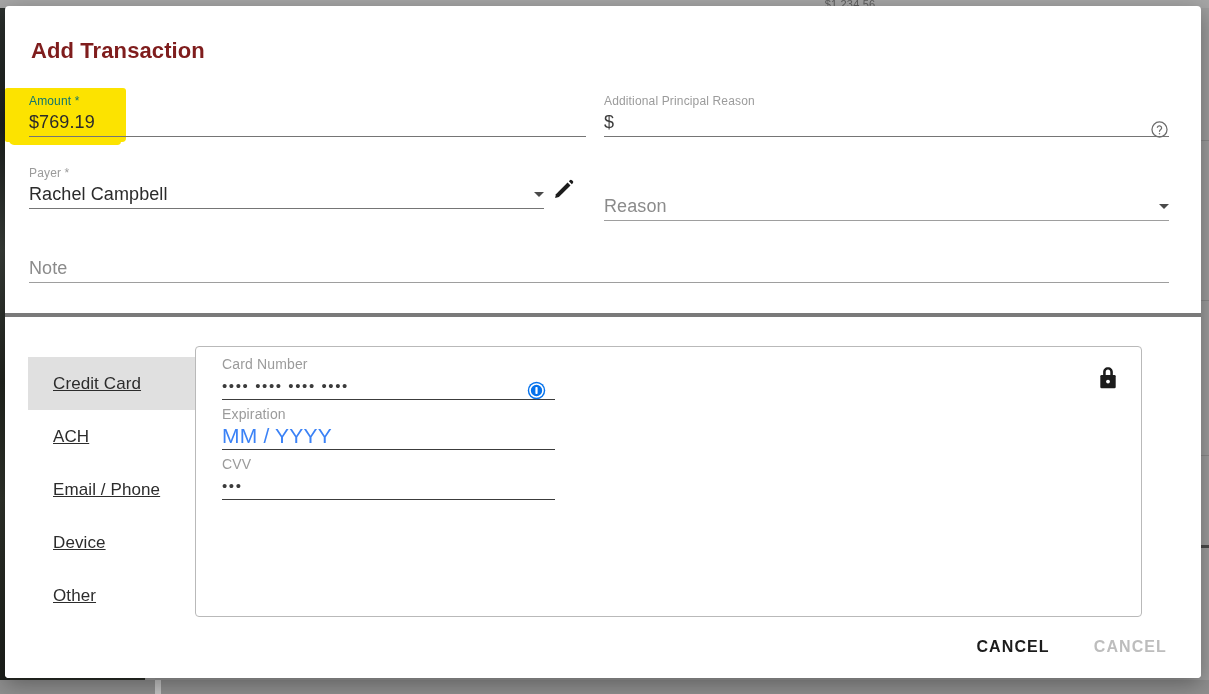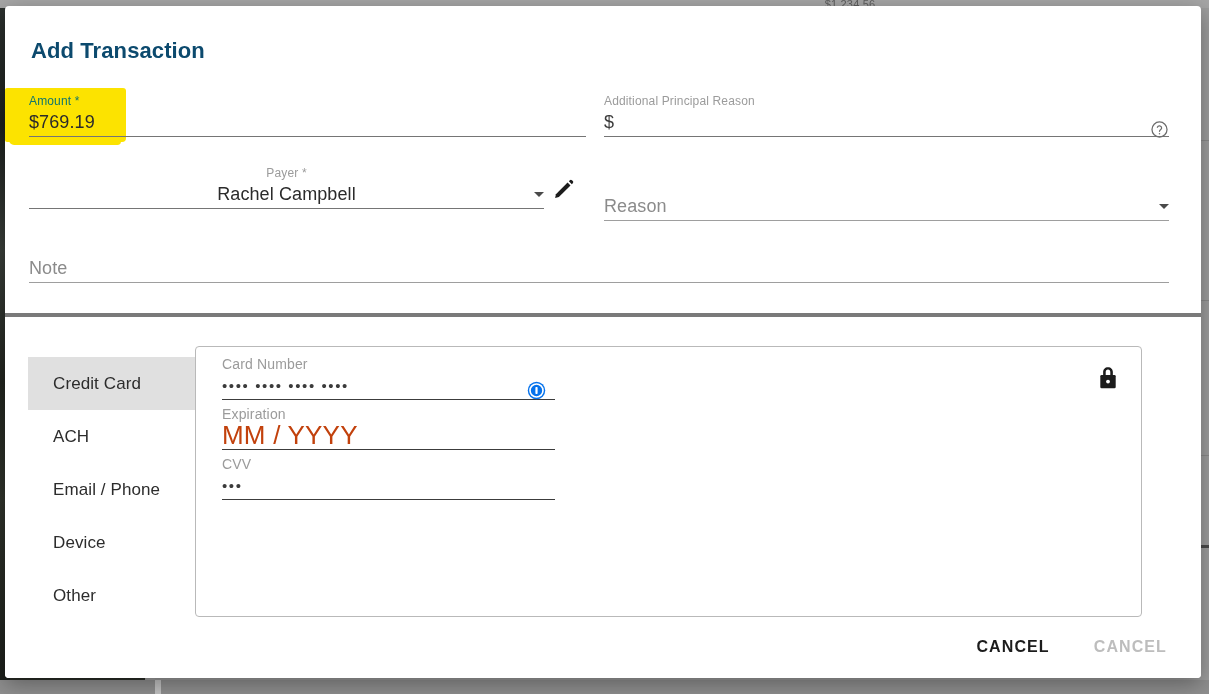--- a/index.html
+++ b/index.html
@@ -83,21 +83,21 @@
   
   #form-region {
     position: relative;
     height: 309px;
   }
   #dialog-title {
     position: absolute;
     left: 26px; top: 32px;
     font-size: 22px;
     font-weight: bold;
-    color: #0c4a6e;
+    color: #7f1d1d;
     letter-spacing: .1px;
   }
 
   .field {
     position: absolute;
   }
   .field-label {
     font-size: 12px;
     color: #9b9b9b;
     letter-spacing: .15px;
@@ -140,21 +140,21 @@
   
   #field-addl { left: 599px; top: 88px; width: 565px; }
   #addl-help {
     position: absolute;
     right: 0px; top: 26px;
     width: 19px; height: 19px;
     color: #6d6d6d;
   }
 
   
-  #field-payer { left: 24px; top: 160px; width: 515px; text-align: center; }
+  #field-payer { left: 24px; top: 160px; width: 515px; }
   .dropdown-caret {
     position: absolute;
     right: 0px; bottom: 12px;
     width: 0; height: 0;
     border-left: 5px solid transparent;
     border-right: 5px solid transparent;
     border-top: 5px solid #4a4a4a;
   }
   #payer-edit-icon {
     position: absolute;
@@ -189,20 +189,21 @@
     width: 190px;
   }
   .method-item {
     height: 53px;
     line-height: 53px;
     padding-left: 25px;
     font-size: 17px;
     color: #2c2c2c;
     letter-spacing: .1px;
     cursor: pointer;
+    text-decoration: underline;
   }
   .method-item.active { background: #e0e0e0; }
 
   #card-panel {
     position: absolute;
     left: 190px; top: 29px;
     width: 947px;
     height: 271px;
     border: 1px solid #b9b9b9;
     border-radius: 4px;
@@ -226,23 +227,23 @@
   .card-label {
     font-size: 14px;
     color: #9b9b9b;
     display: block;
     line-height: 15px;
     letter-spacing: .15px;
   }
   .card-value {
     display: block;
     height: 27px;
-    font-size: 26px;
+    font-size: 21px;
     line-height: 27px;
-    color: #c2410c;
+    color: #3b82f6;
     letter-spacing: .2px;
   }
   .card-value.dots {
     font-size: 15px;
     letter-spacing: 1.6px;
     color: #3b3b3b;
   }
   .card-line { height: 1px; background: #3c3c3c; width: 100%; }
 
   #onepassword-badge {

